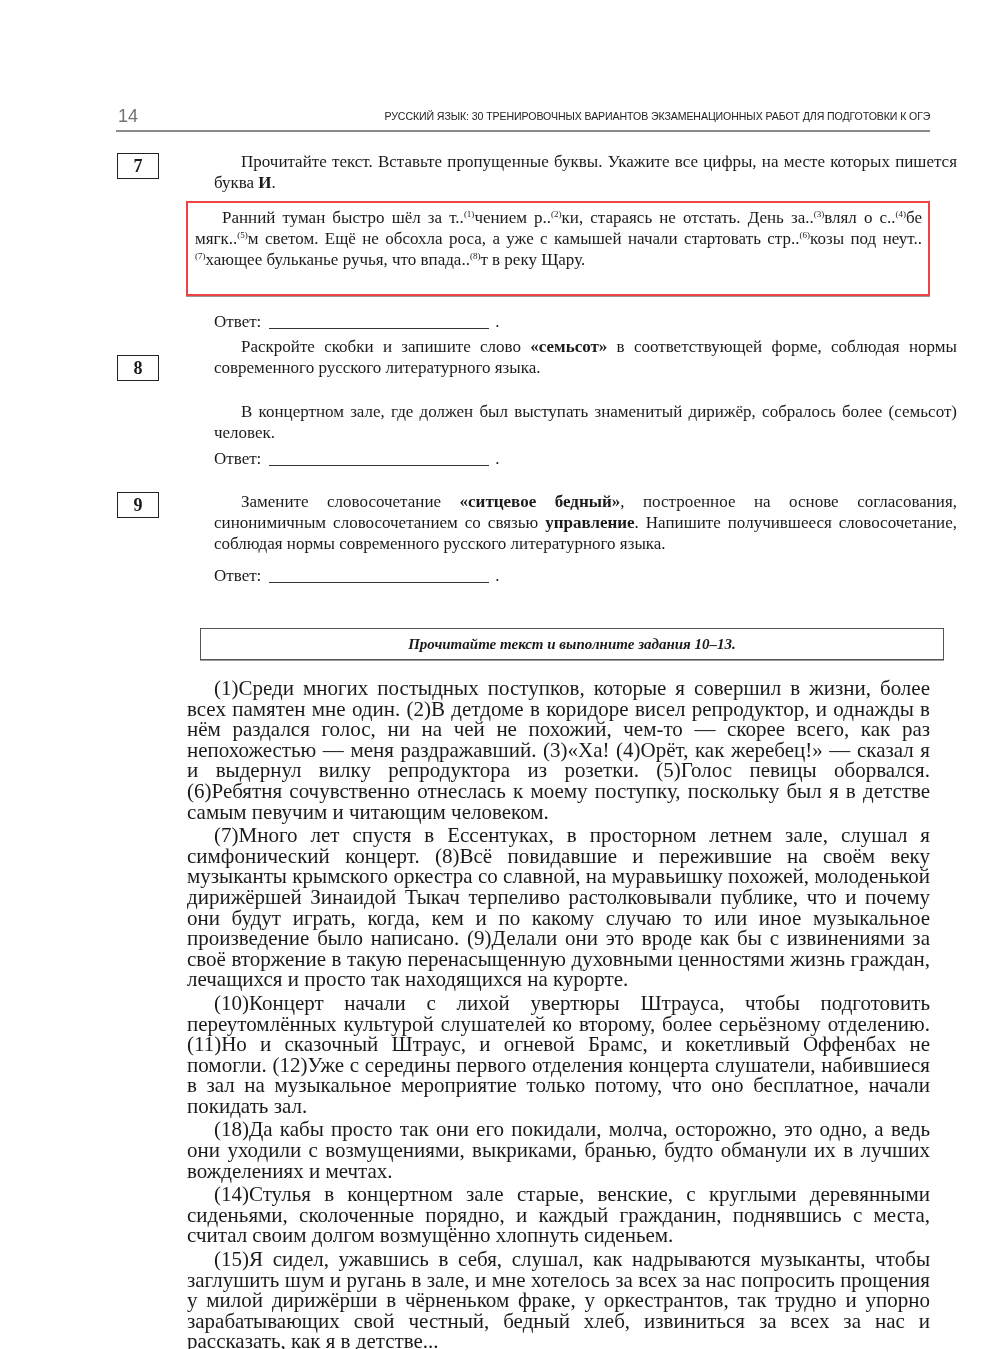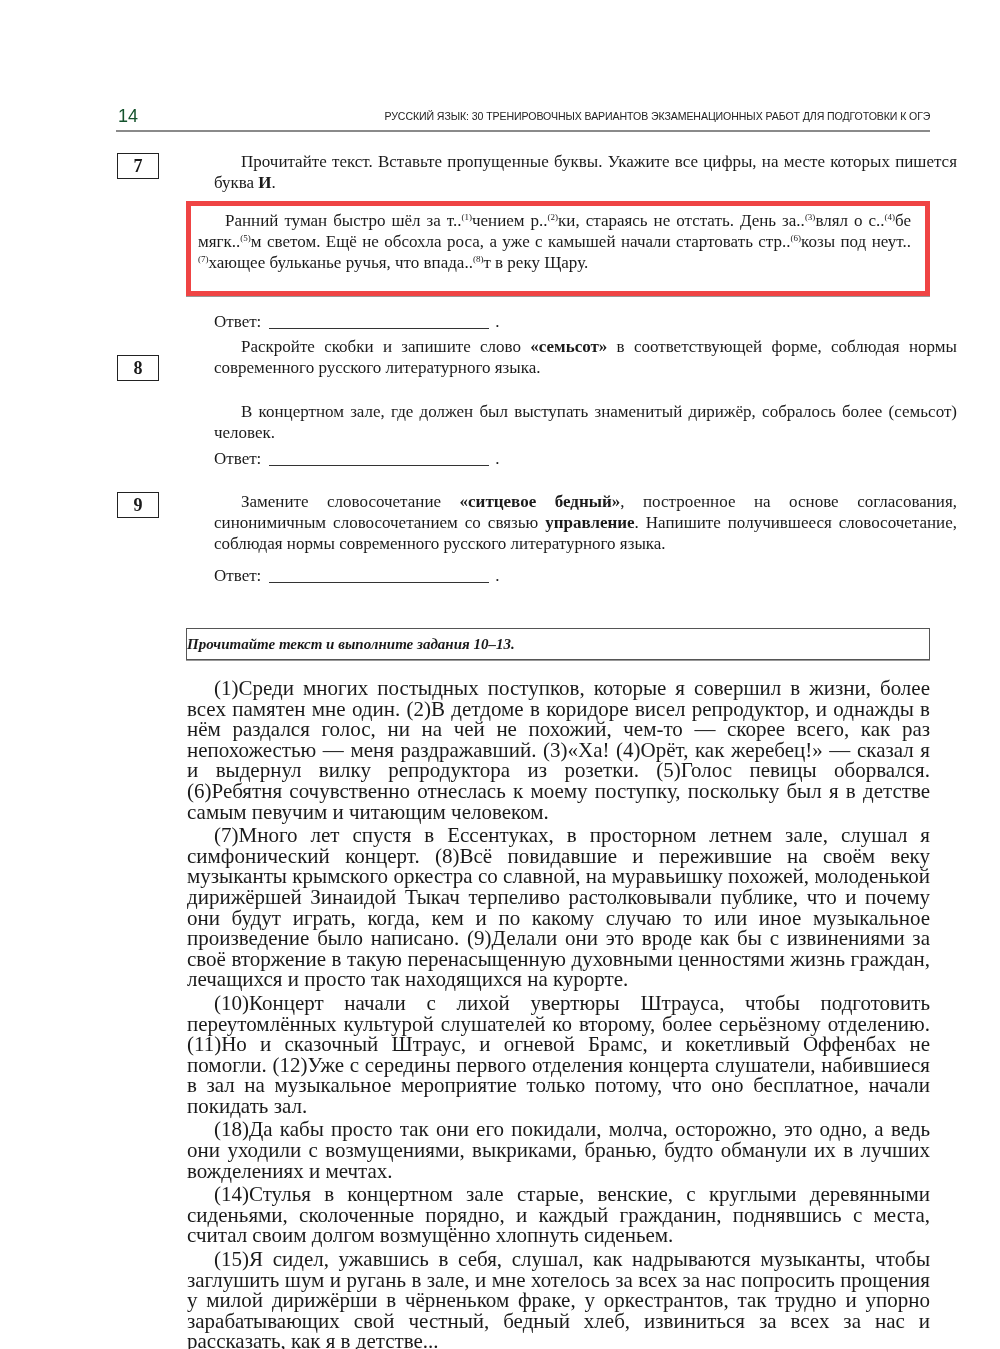--- a/index.html
+++ b/index.html
@@ -8,59 +8,59 @@
       font-family: "Liberation Serif", "DejaVu Serif", serif;
       color: #1a1a1a;
     }
     .header {
       position: absolute; left: 116px; top: 104px; width: 814px; height: 26px;
       border-bottom: 2px solid #8a8a8a;
     }
     .page-num {
       position: absolute; left: 2px; top: 2px;
       font-family: "Liberation Sans", "DejaVu Sans", sans-serif;
-      font-size: 18px; color: #14532d;
+      font-size: 18px; color: #737373;
     }
     .running-title {
       position: absolute; right: 0; top: 6px;
       font-family: "Liberation Sans", "DejaVu Sans", sans-serif;
       font-size: 11.5px; letter-spacing: -0.1px; color: #222;
       transform: scaleX(0.92); transform-origin: right center;
     }
     .task-num {
       position: absolute; left: 117px; width: 42px; height: 26px;
       border: 1.5px solid #222; box-sizing: border-box;
       font-weight: bold; font-size: 18px; text-align: center; line-height: 24px;
     }
     .para {
       position: absolute; left: 187px; width: 743px;
       font-size: 17px; line-height: 21px; text-align: justify; margin-left: 27px;
     }
     .para p { margin: 0; text-indent: 27px; }
     .boxed {
       position: absolute; left: 186px; width: 744px;
-      border: 5px solid #ef4444; box-shadow: 0 1px 0 #999;
-      box-sizing: border-box; padding: 4px 14px 5px 7px;
+      border: 2px solid #ef4444; box-shadow: 0 1px 0 #999;
+      box-sizing: border-box; padding: 4px 6px 5px 7px;
       font-size: 17px; line-height: 21px; text-align: justify;
     }
     .boxed p { margin: 0; text-indent: 27px; }
     sup { font-size: 9px; line-height: 0; vertical-align: 6px; }
     .answer {
       position: absolute; left: 214px; font-size: 17px; line-height: 21px;
     }
     .answer .line {
       display: inline-block; width: 220px; border-bottom: 1px solid #333;
       vertical-align: -2px; margin-left: 8px; margin-right: 6px; height: 1px;
     }
     .italic { }
     .b { font-weight: bold; }
     .banner {
-      position: absolute; left: 186px; top: 628px; width: 744px; height: 32px;
+      position: absolute; left: 200px; top: 628px; width: 744px; height: 32px;
       border: 1px solid #555; box-shadow: 0 1px 0 #999; box-sizing: border-box;
-      line-height: 30px;
+      text-align: center; line-height: 30px;
       font-style: italic; font-weight: bold; font-size: 15px;
     }
     .text-block {
       position: absolute; left: 187px; top: 678px; width: 743px;
       font-size: 21px; line-height: 20.6px; text-align: justify;
     }
     .text-block p { margin: 0 0 3px 0; text-indent: 27px; }
   </style>
 </head>
 <body>

